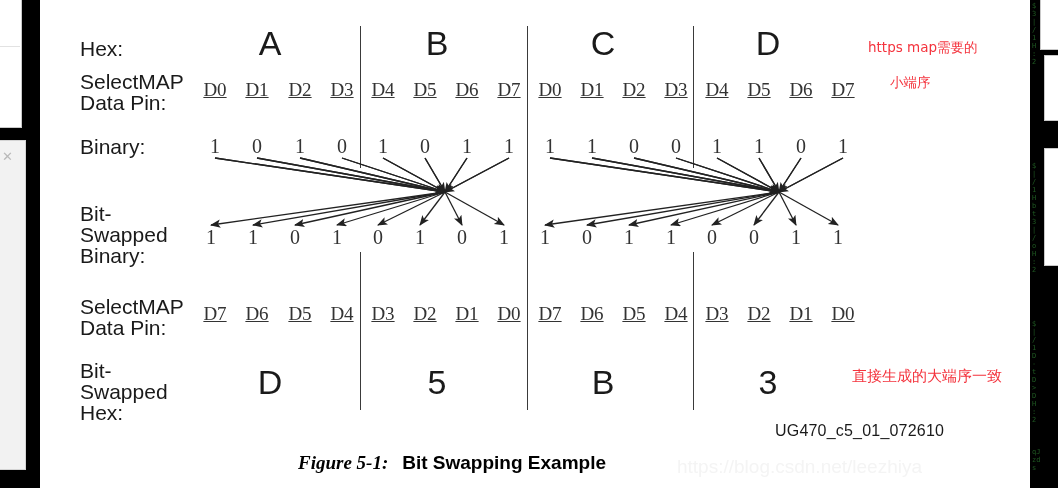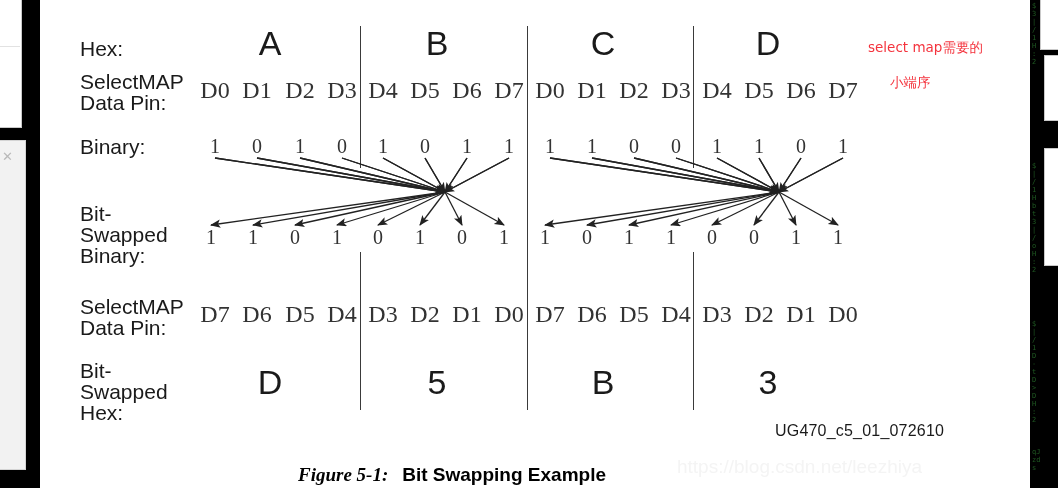--- a/index.html
+++ b/index.html
@@ -77,21 +77,21 @@
   
   .cell {
     position: absolute;
     font-family: "Liberation Serif", serif;
     font-size: 19px;
     color: #333333;
     text-align: center;
     line-height: 22px;
     white-space: nowrap;
   }
-  .cell.pin { font-size: 24px; letter-spacing: 0px; }
+  .cell.pin { font-size: 19px; letter-spacing: 0px; text-decoration: underline; }
   .cell.bit { font-size: 20px; }
 
   
   .hexcell {
     position: absolute;
     font-family: "Liberation Sans", sans-serif;
     font-size: 34px;
     color: #1a1a1a;
     text-align: center;
     line-height: 38px;
@@ -123,21 +123,20 @@
     color: #1a1a1a;
     letter-spacing: 0.2px;
     white-space: nowrap;
   }
 
   
   .caption {
     position: absolute;
     white-space: nowrap;
     color: #000000;
-    margin-top: 12px;
   }
   .caption .cap-num {
     font-family: "Liberation Serif", serif;
     font-style: italic;
     font-weight: bold;
     font-size: 19px;
   }
   .caption .cap-title {
     font-family: "Liberation Sans", sans-serif;
     font-weight: bold;
@@ -398,22 +397,23 @@
     <div class="cell pin" style="left:657px; top:303px; width:40px;">D3</div>
     <div class="cell pin" style="left:699px; top:303px; width:40px;">D2</div>
     <div class="cell pin" style="left:741px; top:303px; width:40px;">D1</div>
     <div class="cell pin" style="left:783px; top:303px; width:40px;">D0</div>
 
     <div class="hexcell" style="left:200px; top:363px; width:60px;">D</div>
     <div class="hexcell" style="left:367px; top:363px; width:60px;">5</div>
     <div class="hexcell" style="left:533px; top:363px; width:60px;">B</div>
     <div class="hexcell" style="left:698px; top:363px; width:60px;">3</div>
 
-    <div class="annot" style="left:828px; top:38px;">select map需要的</div>
+    <div class="annot" style="left:828px; top:38px;">https map需要的</div>
     <div class="annot" style="left:850px; top:73px;">小端序</div>
+    <div class="annot big" style="left:812px; top:367px;">直接生成的大端序一致</div>
 
     <div class="figid" style="left:735px; top:422px;">UG470_c5_01_072610</div>
 
     <div class="caption" style="left:258px; top:452px;">
       <span class="cap-num">Figure 5-1:</span><span class="cap-title">Bit Swapping Example</span>
     </div>
 
     <div class="watermark" style="left:637px; top:456px;">https://blog.csdn.net/leezhiya</div>
   </div>
 </div>

